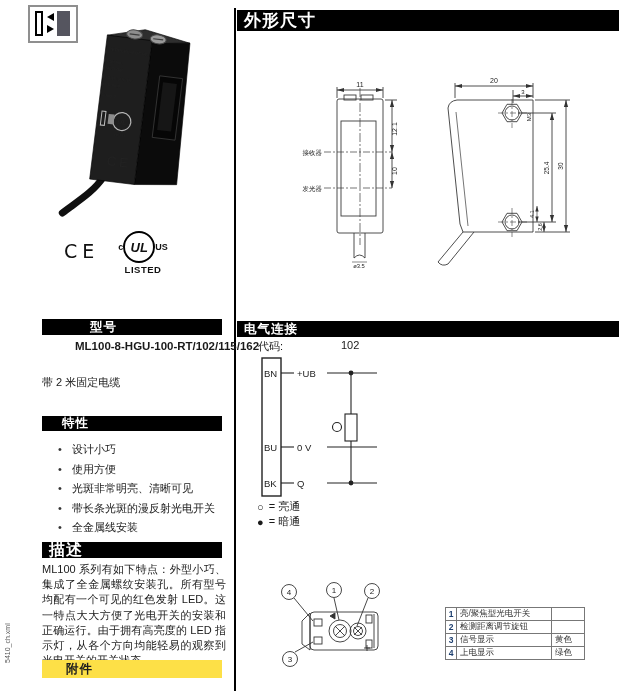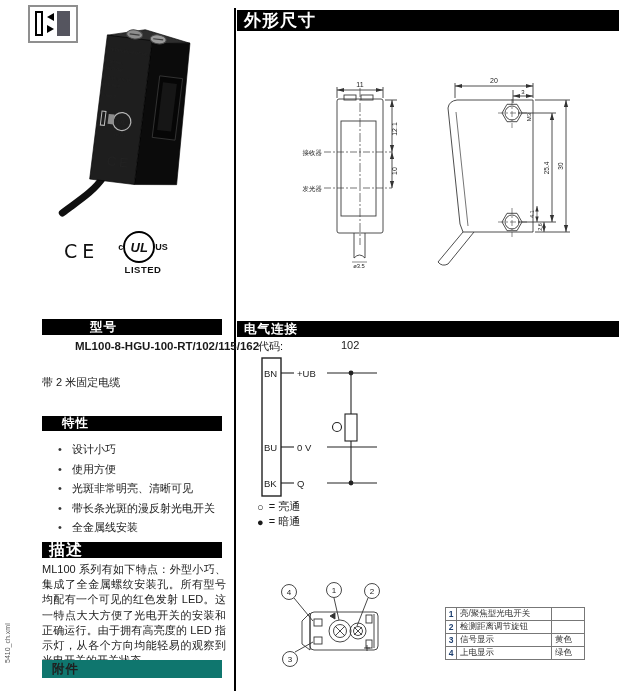--- a/index.html
+++ b/index.html
@@ -7,22 +7,22 @@
     position:relative;width:625px;height:691px;background:#ffffff;
     font-family:"Liberation Sans","DejaVu Sans",sans-serif;color:#1a1a1a;
     overflow:hidden;margin:0 auto;
   }
   .hdr-black{
     position:absolute;background:#000;color:#fff;font-weight:bold;
     display:flex;align-items:center;padding-left:7px;box-sizing:border-box;
     letter-spacing:1px;
   }
   .hdr-gray{
-    position:absolute;background:#0f766e;color:#1f1f1f;font-weight:600;
-    display:flex;align-items:center;padding-left:10px;box-sizing:border-box;
+    position:absolute;background:#fde047;color:#1f1f1f;font-weight:600;
+    display:flex;align-items:center;padding-left:24px;box-sizing:border-box;
     letter-spacing:1px;
   }
   .divider{position:absolute;left:234px;top:8px;width:2px;height:683px;background:#000;}
   .model-number{position:absolute;left:42px;top:340px;width:185px;font-size:11.5px;font-weight:bold;margin-left:33px;}
   .model-desc{position:absolute;left:42px;width:185px;font-size:11px;line-height:15px;}
   .feature-list{position:absolute;left:46px;top:430px;width:180px;margin:10px;padding:0;list-style:none;font-size:11px;}
   .feature-list li{line-height:19.5px;padding-left:16px;position:relative;}
   .feature-list li::before{content:"•";position:absolute;left:2px;color:#333;}
   .desc-par{position:absolute;left:42px;top:562px;width:184px;font-size:11px;line-height:15.2px;text-align:justify;}
   .vert-file{

